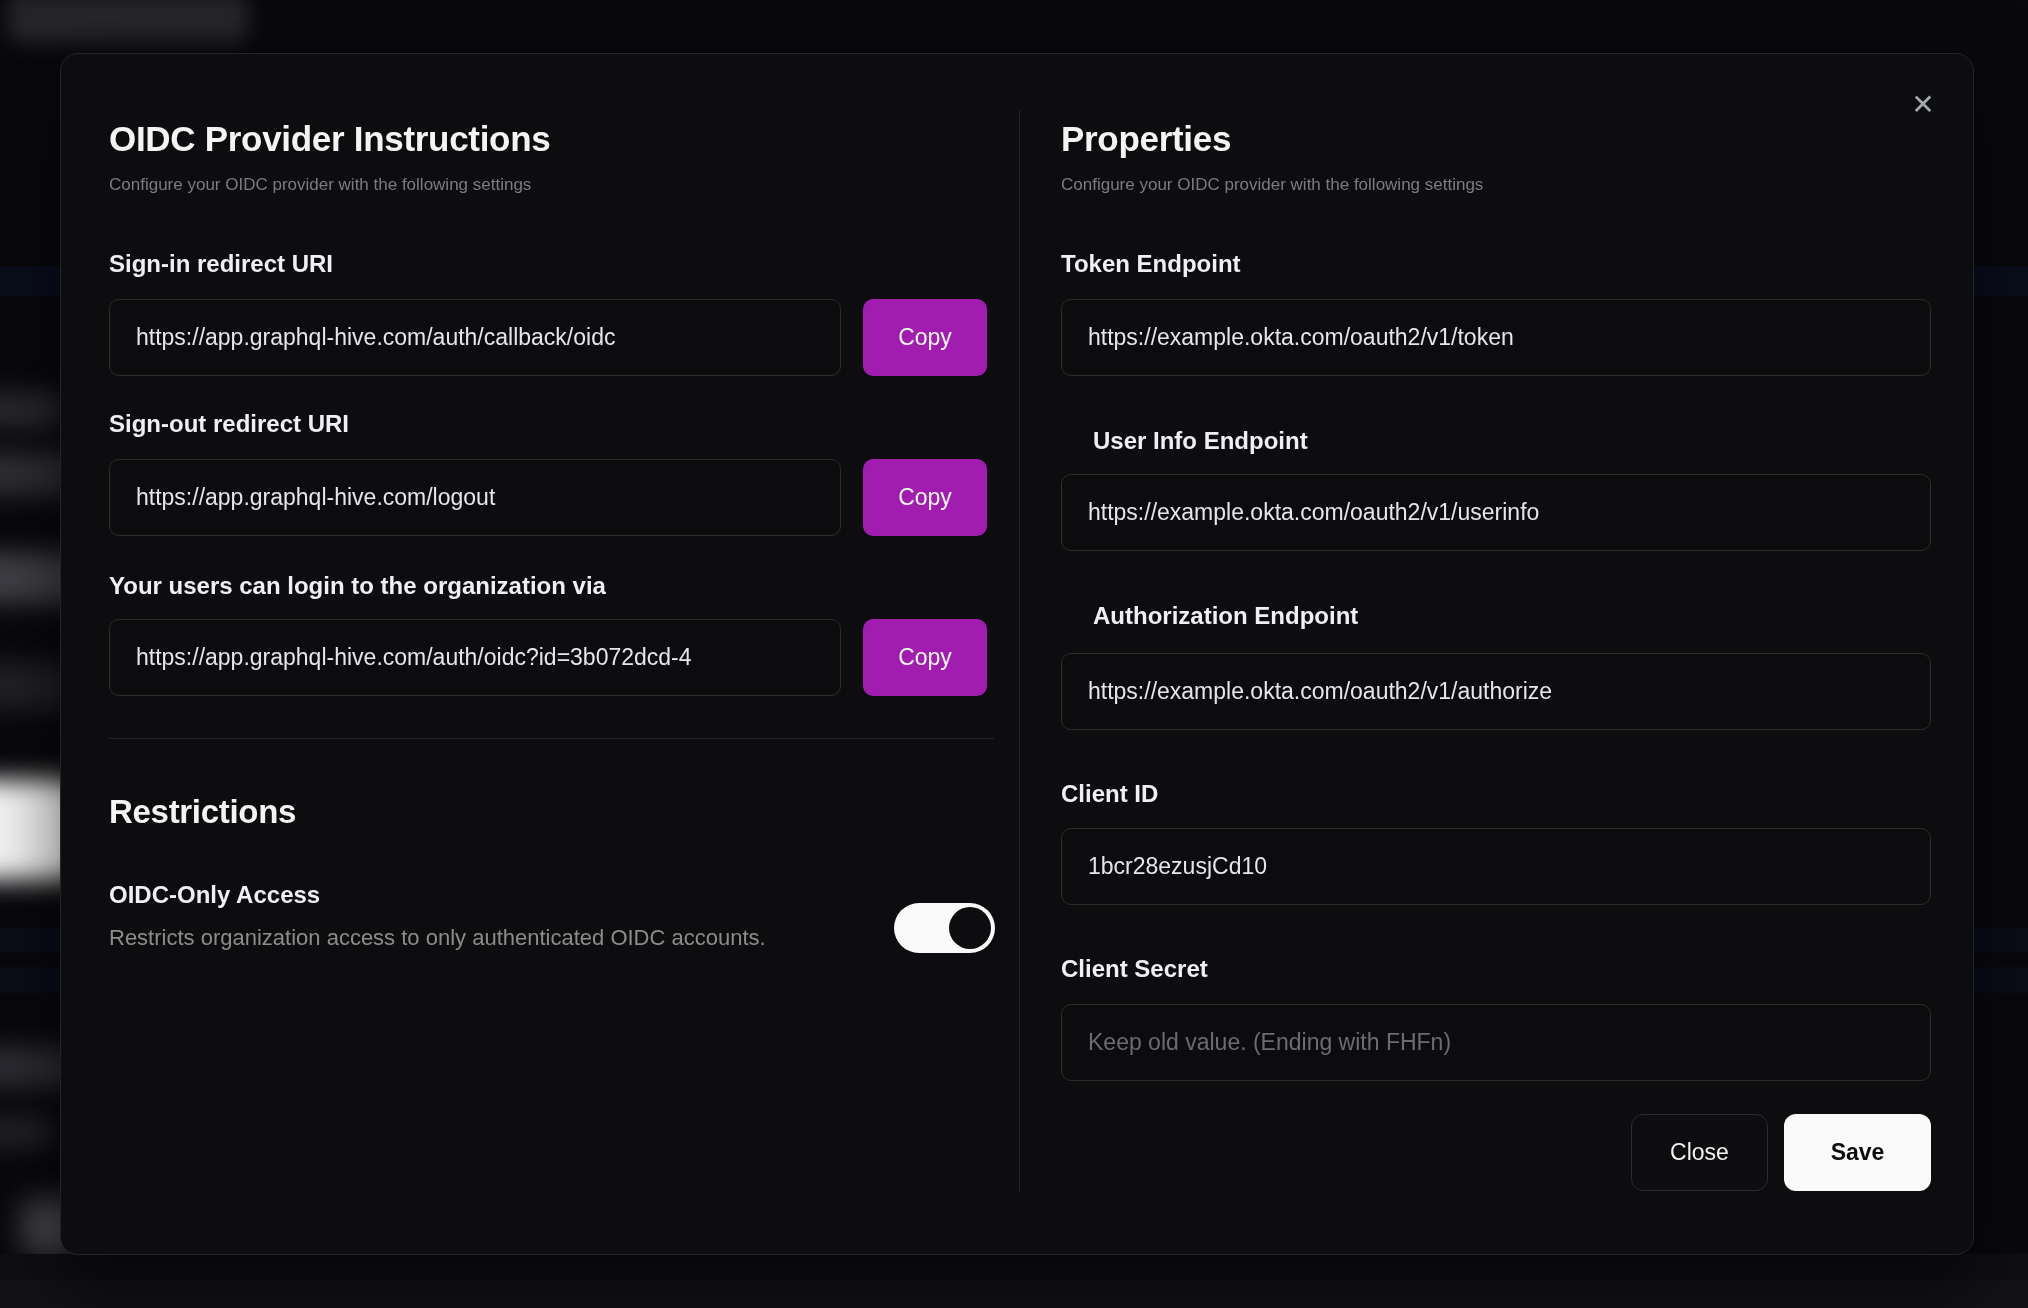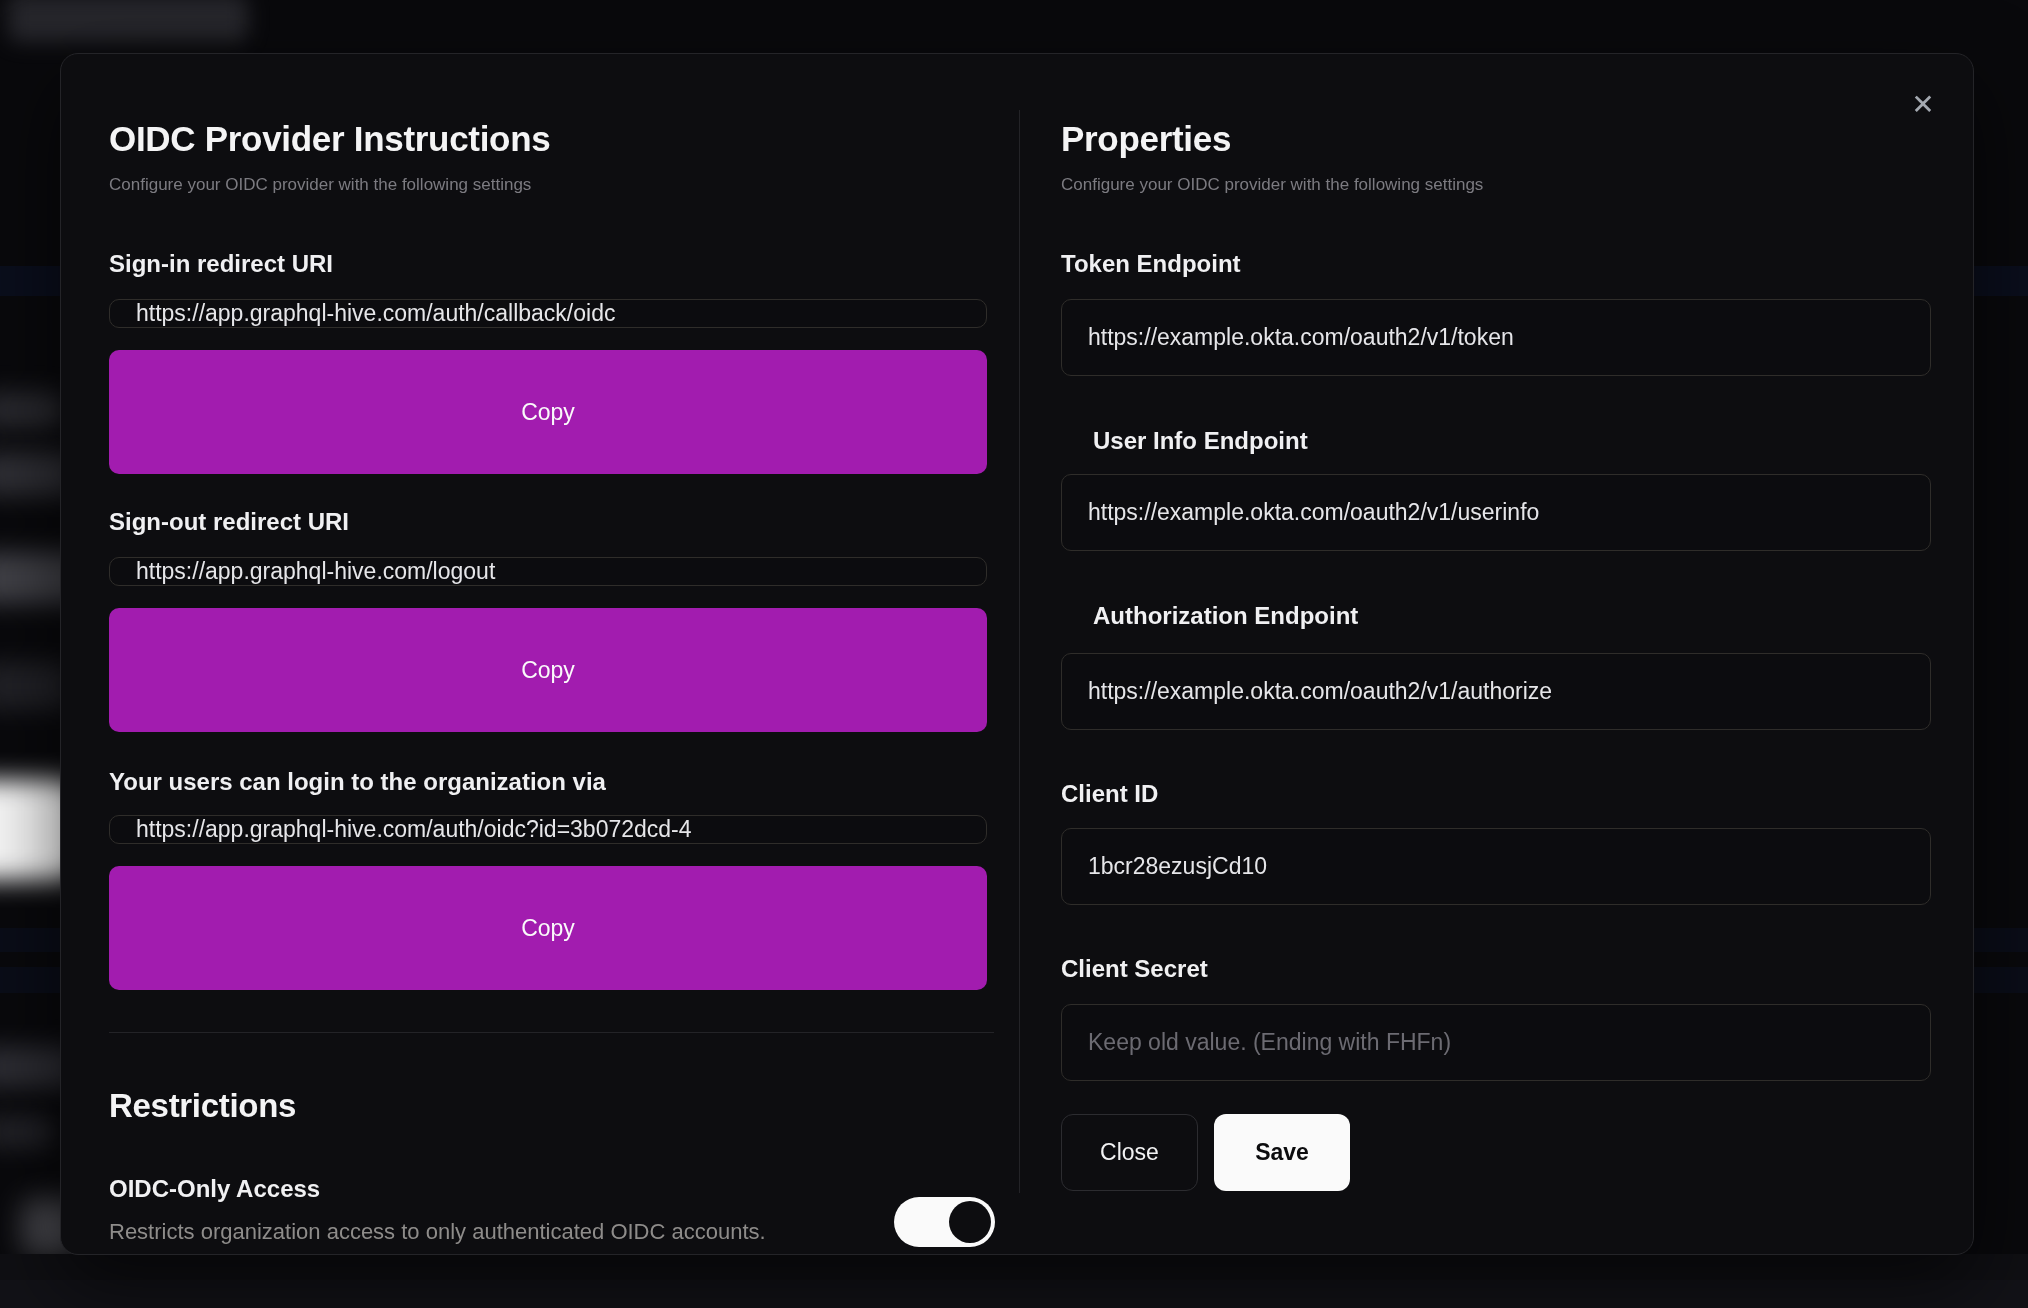--- a/index.html
+++ b/index.html
@@ -33,45 +33,45 @@
           color:#a3a8b0;font-size:28px;line-height:48px;text-align:center;cursor:pointer;padding:0;}
   .col{position:absolute;top:64px;}
   .col-left{left:48px;width:878px;}
   .col-right{left:1000px;width:870px;}
   .vdivider{position:absolute;left:958px;top:56px;width:1px;height:1083px;background:#232327;}
   h2.sec{margin:0;font-size:35px;line-height:42px;font-weight:600;color:#f4f4f5;letter-spacing:-.3px;}
   .subtitle{margin:10px 0 0 0;font-size:17px;line-height:30px;font-weight:400;color:#7c7b81;}
   .field-label{font-size:24px;line-height:30px;font-weight:600;color:#f0f0f2;}
   .mt-lbl1{margin-top:49px;} .mt-lbl{margin-top:33px;} .mt-lbl3{margin-top:35px;}
   .r-lbl1{margin-top:49px;} .r-lbl{margin-top:50px;margin-left:32px;}
-  .inrow{display:flex;gap:22px;margin-top:20px;flex-direction:column;}
+  .inrow{display:flex;gap:22px;margin-top:20px;}
   .inrow.mt18{margin-top:18px;}
   .text-input{box-sizing:border-box;height:77px;background:#0c0c0f;border:1px solid #2f2d2a;border-radius:10px;
               color:#e6e6e9;font-family:"Liberation Sans",sans-serif;font-size:23px;padding:0 26px;outline:none;
               white-space:nowrap;overflow:hidden;text-overflow:clip;}
   .text-input::placeholder{color:#6c6b72;}
   .inrow .text-input{flex:1;min-width:0;}
   .full{display:block;width:100%;}
   .mt20{margin-top:20px;} .mt18{margin-top:18px;} .mt22{margin-top:22px;} .mt19{margin-top:19px;}
   .copy-btn{flex:0 0 124px;height:77px;border:none;border-radius:10px;background:#a21caf;color:#fafafa;
             font-family:"Liberation Sans",sans-serif;font-size:23px;font-weight:500;cursor:pointer;}
   .hrule{border:none;border-top:1px solid #232327;margin:42px 0 0 0;width:885px;}
   h2.restrict{margin:53px 0 0 0;font-size:33px;line-height:40px;font-weight:700;color:#f4f4f5;letter-spacing:-.3px;}
   .toggle-row{position:relative;margin-top:48px;}
   .toggle-desc{margin:11px 0 0 0;font-size:22px;line-height:34px;color:#8e8c8a;}
   .toggle-desc span{display:block;}
   .switch{position:absolute;right:-8px;top:23px;width:101px;height:50px;border-radius:25px;background:#3a3a40;cursor:pointer;}
   .switch .thumb{position:absolute;left:4px;top:4px;width:42px;height:42px;border-radius:50%;background:#0d0d10;}
   .switch.on{background:#fafafa;}
   .switch.on .thumb{left:auto;right:4px;background:#0d0d10;}
-  .actions{display:flex;gap:16px;margin-top:33px;}
+  .actions{display:flex;justify-content:flex-end;gap:16px;margin-top:33px;}
   .btn{box-sizing:border-box;height:77px;border-radius:12px;font-family:"Liberation Sans",sans-serif;
        font-size:23px;cursor:pointer;}
   .btn-close{width:137px;background:transparent;border:1px solid #2c2c30;color:#f2f2f3;font-weight:500;}
-  .btn-save{width:136px;background:#fafafa;border:none;color:#0c0c0e;font-weight:600;}
+  .btn-save{width:147px;background:#fafafa;border:none;color:#0c0c0e;font-weight:600;}
 </style>
 </head>
 <body>
 
 <div class="stage">
 
   <div class="backdrop">
     <div class="blob blob-logo"></div>
     <div class="blob band band1"></div>
     <div class="blob gblob gb1"></div>

